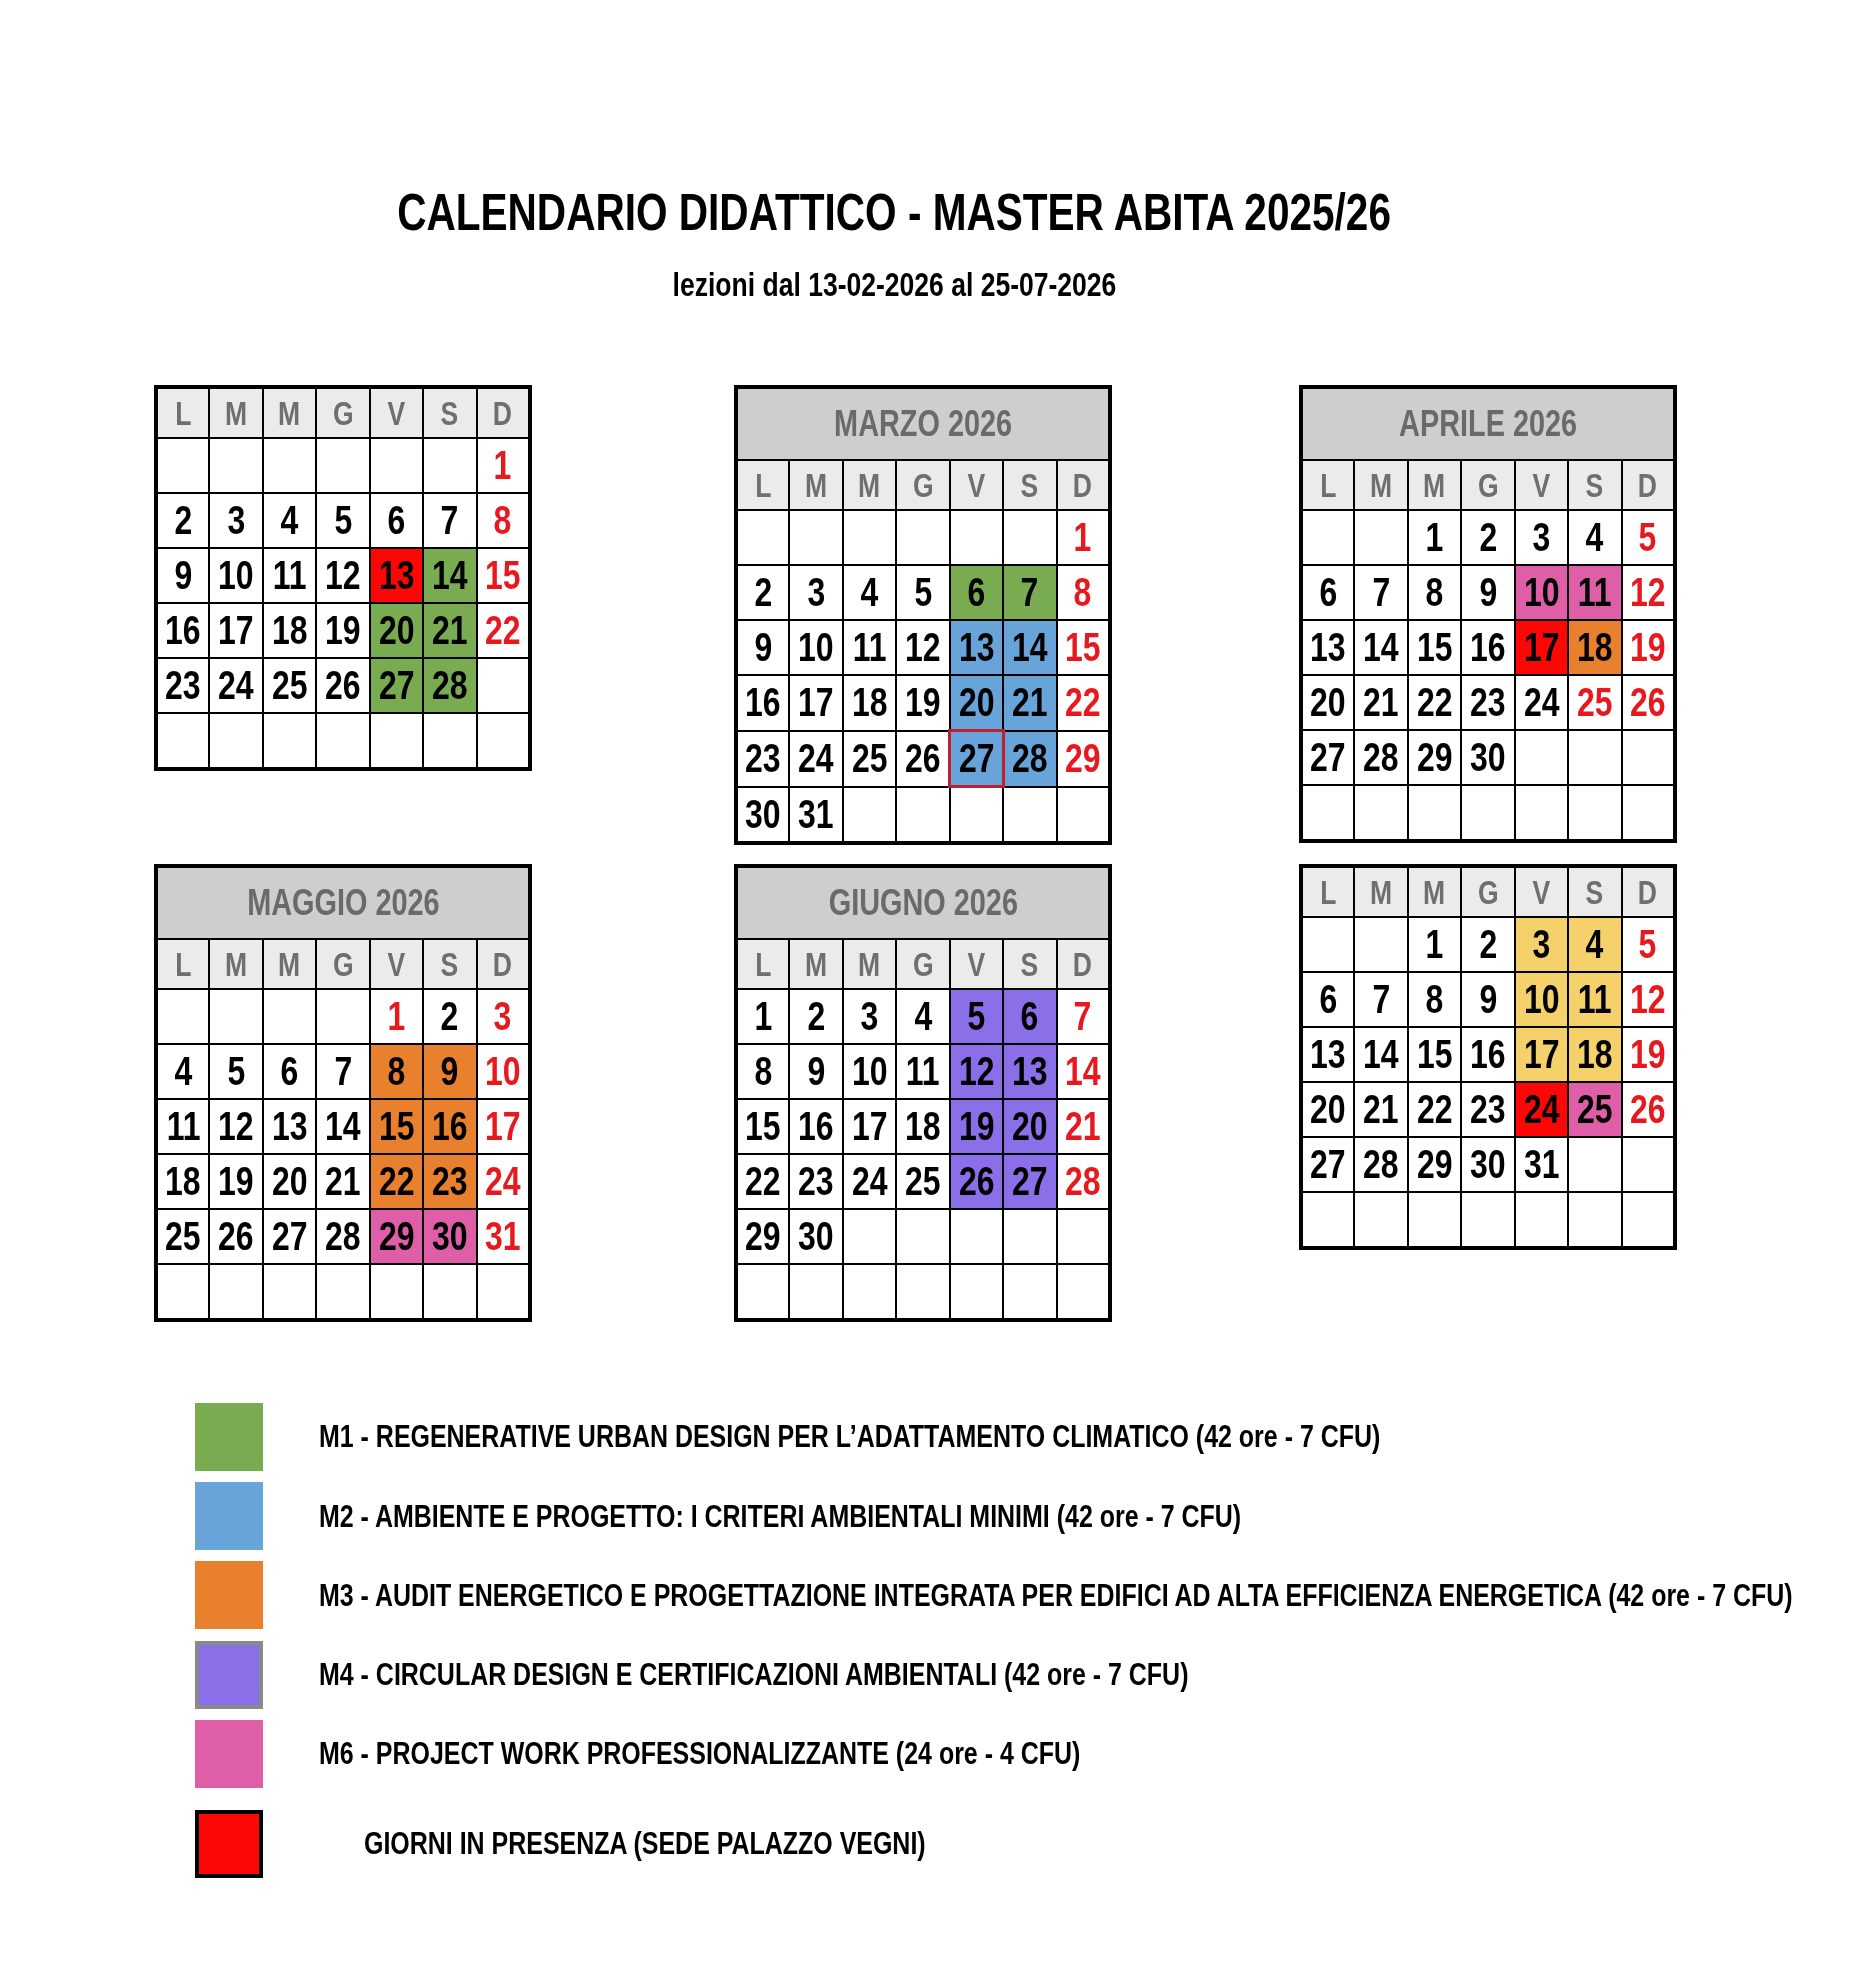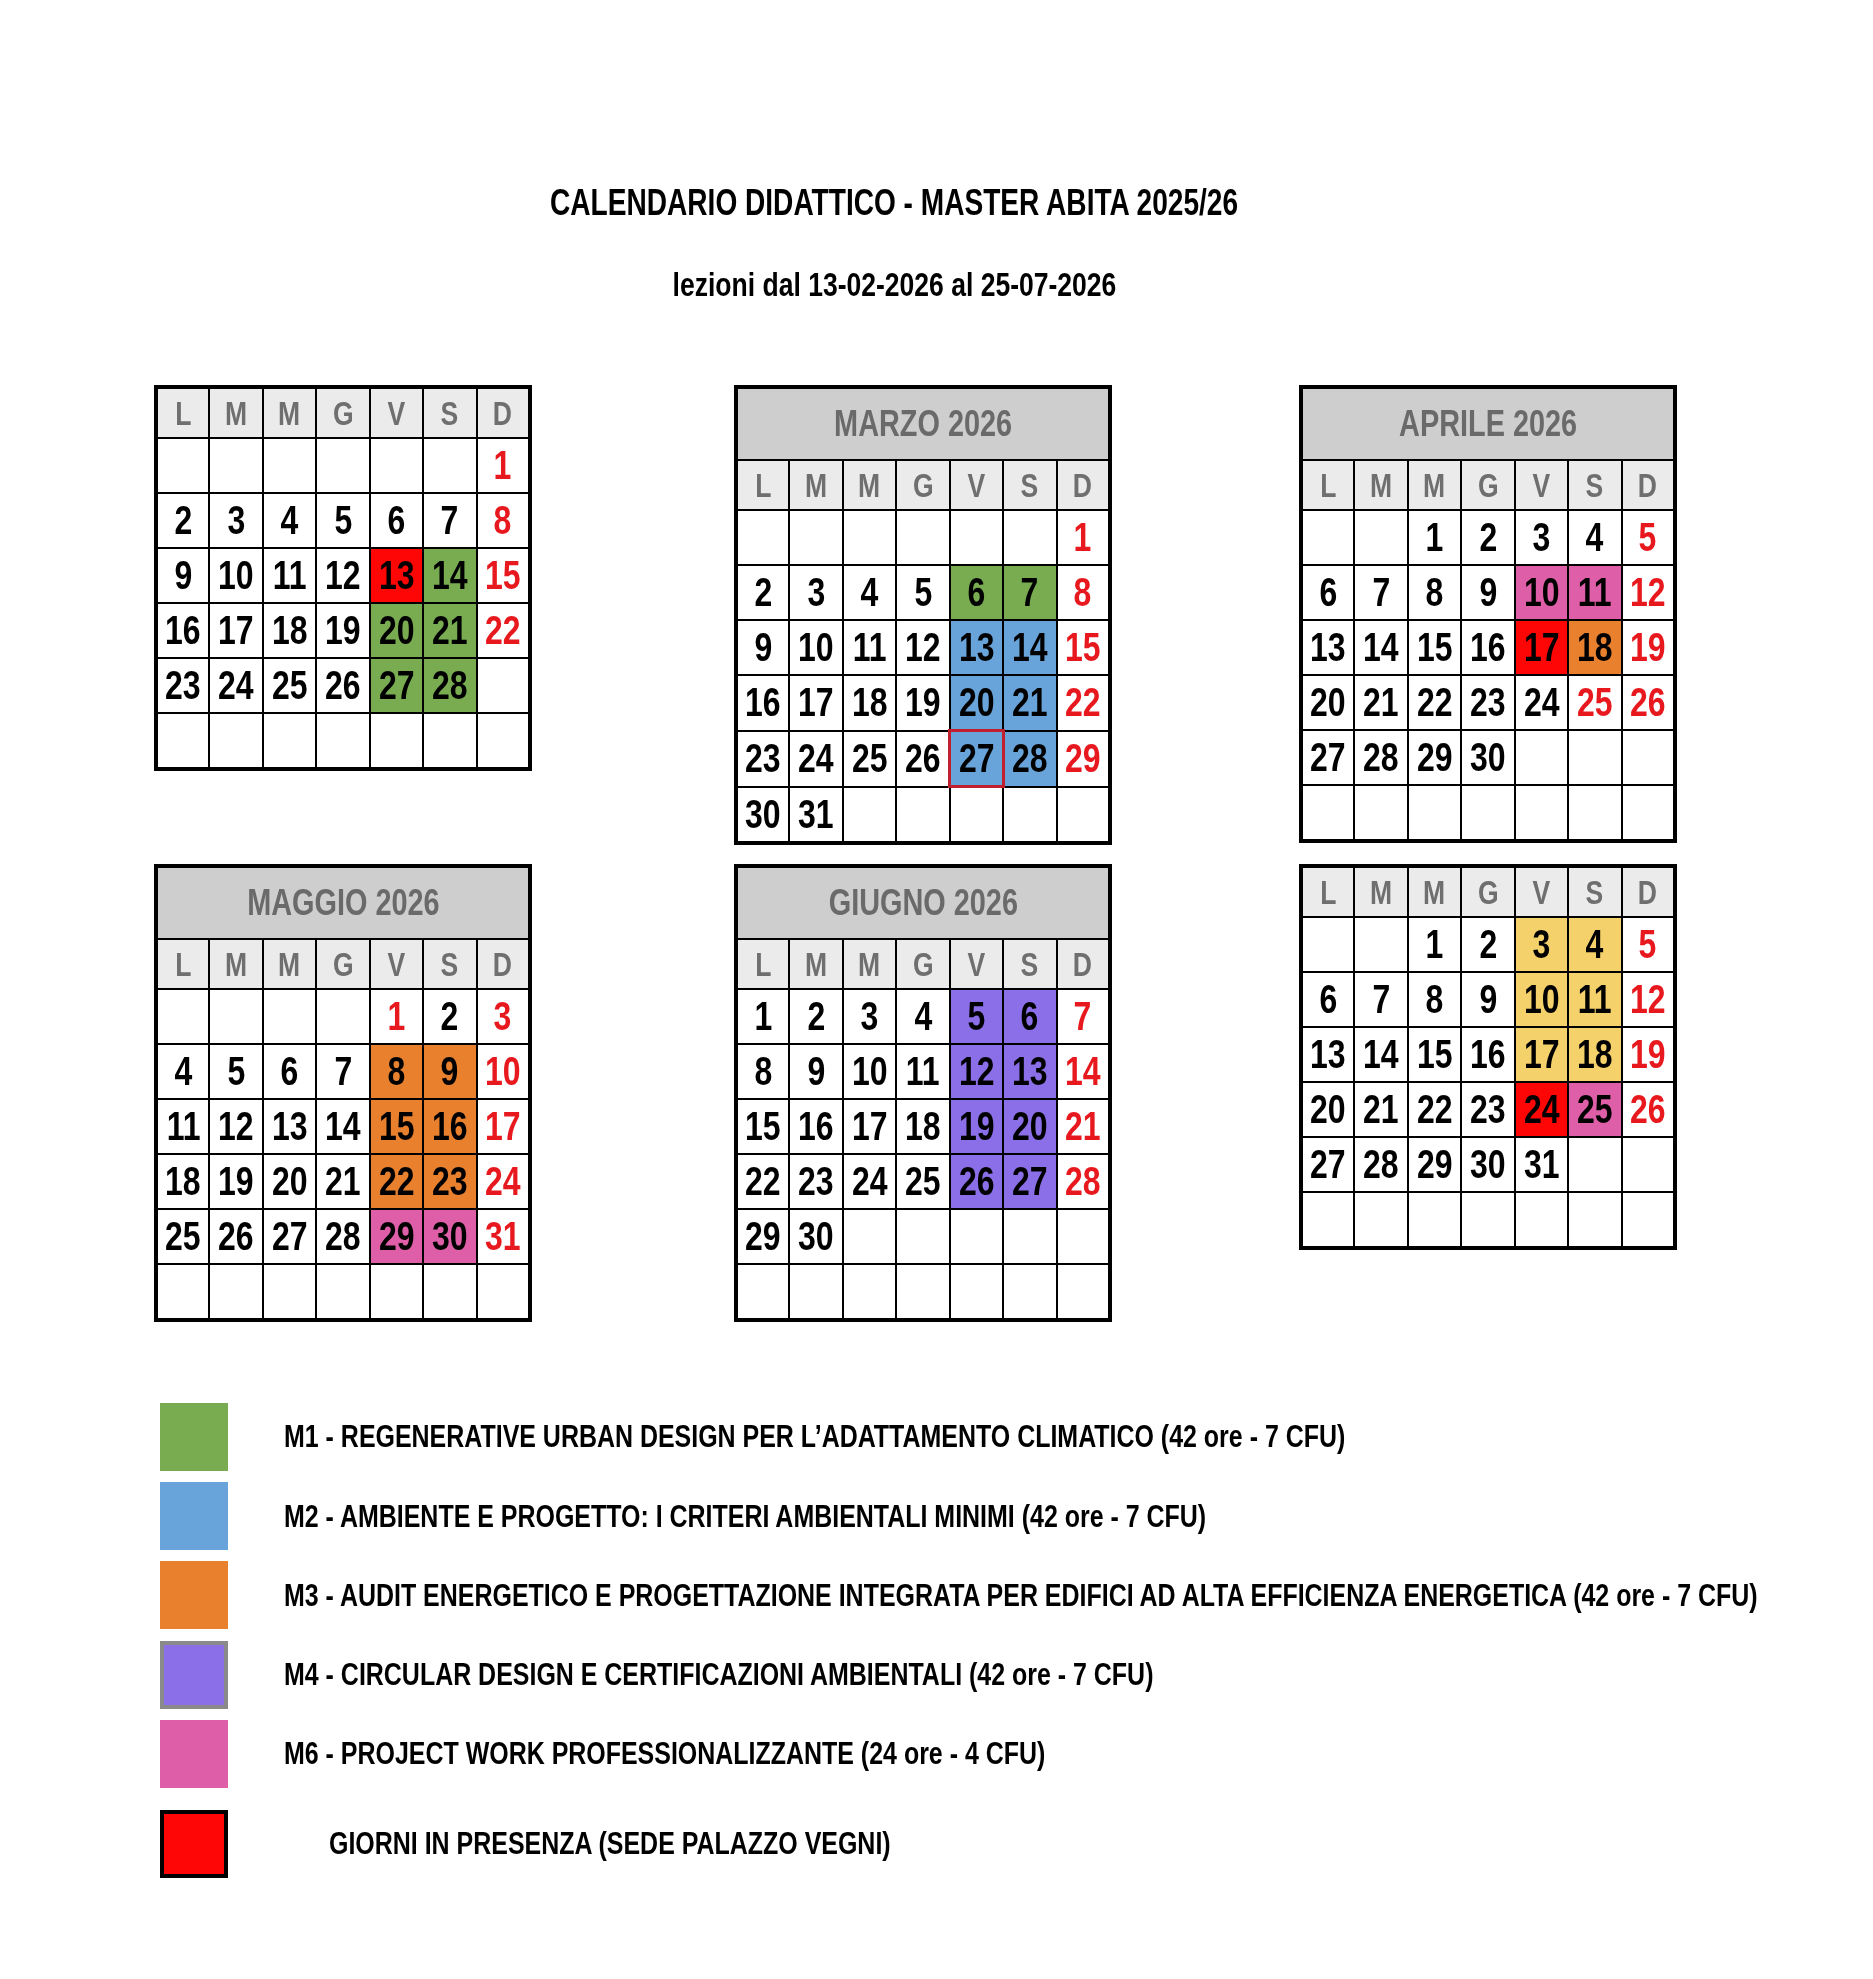--- a/index.html
+++ b/index.html
@@ -5,37 +5,37 @@
   html,body{margin:0;padding:0;background:#ffffff;}
   .page{
     position:relative;width:1873px;height:1979px;background:#ffffff;
     font-family:"Liberation Sans",sans-serif;font-weight:bold;color:#000;
     overflow:hidden;
   }
   
   .cond{display:inline-block;transform:scaleX(.78);transform-origin:50% 50%;white-space:nowrap;}
   .condL{transform-origin:0 50%;}
 
-  .title{position:absolute;left:0;top:182px;width:1788px;margin:0;text-align:center;font-size:36px;letter-spacing:0;}
+  .title{position:absolute;left:0;top:182px;width:1788px;margin:0;text-align:center;font-size:52px;letter-spacing:0;}
   .subtitle{position:absolute;left:0;top:265px;width:1788px;margin:0;text-align:center;font-size:34px;}
 
   
   .cal{position:absolute;width:378px;border-collapse:collapse;table-layout:fixed;border:4.8px solid #000;background:#fff;}
   .cal.c0{left:154px}.cal.c1{left:734px}.cal.c2{left:1299px}
   .cal.r0{top:385px}.cal.r1{top:864px}
   .cal th,.cal td{border:2.4px solid #000;padding:0;text-align:center;vertical-align:middle;}
   .cal .mt{height:70px;background:#cecece;color:#6a6a6a;font-size:37px;}
   .cal tr.wd th{height:48px;background:#ebebeb;color:#6f6f6f;font-size:34px;}
   .cal td{height:53px;font-size:41px;background:#fff;color:#000;}
   .cal td.hol{color:#e8191e;}
   .cal td.ring{border:3.2px solid #c0202e;}
 
   
   #legend{position:absolute;left:160px;top:1403px;width:1636px;}
-  .leg{display:flex;align-items:center;margin-bottom:11.2px;}
+  .leg{display:flex;align-items:center;margin-bottom:11.2px;margin-left:35px;}
   .leg.gap{margin-top:22.3px;gap:45px;}
   .leg .sw{flex:0 0 68px;width:68px;height:68px;margin-right:56px;box-sizing:border-box;}
   .leg .lab{font-size:32px;line-height:1.1;}
 </style>
 </head>
 <body>
 
 <div class="page">
   <h1 class="title"><span class="cond">CALENDARIO DIDATTICO - MASTER ABITA 2025/26</span></h1>
   <h2 class="subtitle"><span class="cond">lezioni dal 13-02-2026 al 25-07-2026</span></h2>

